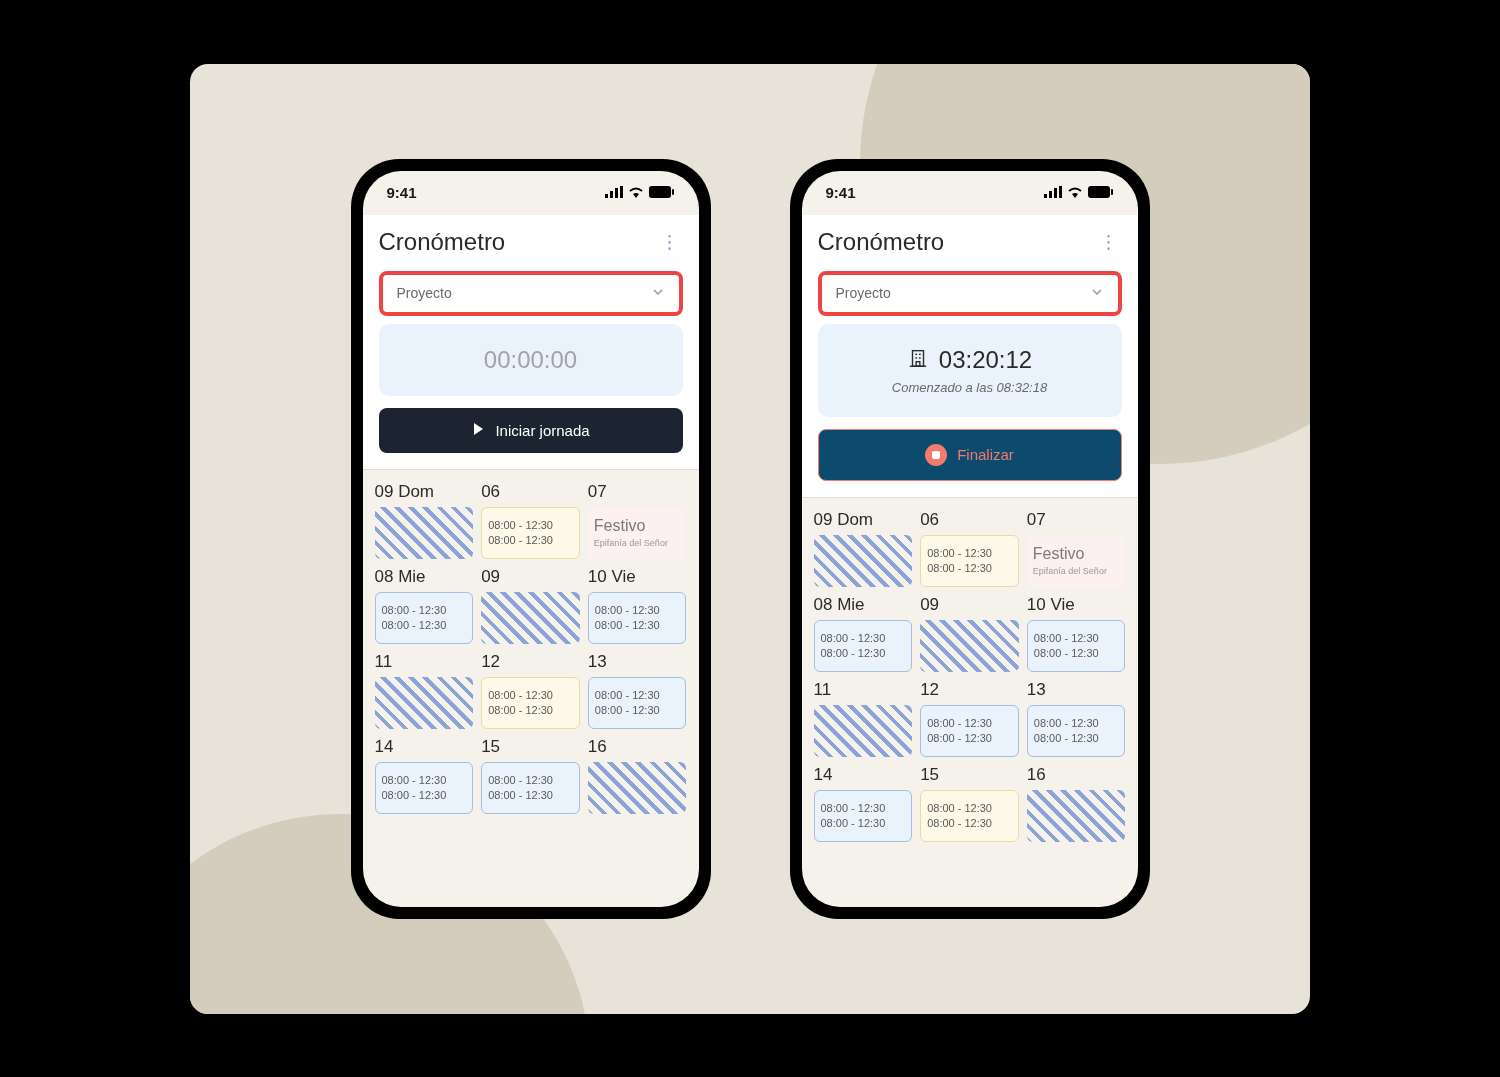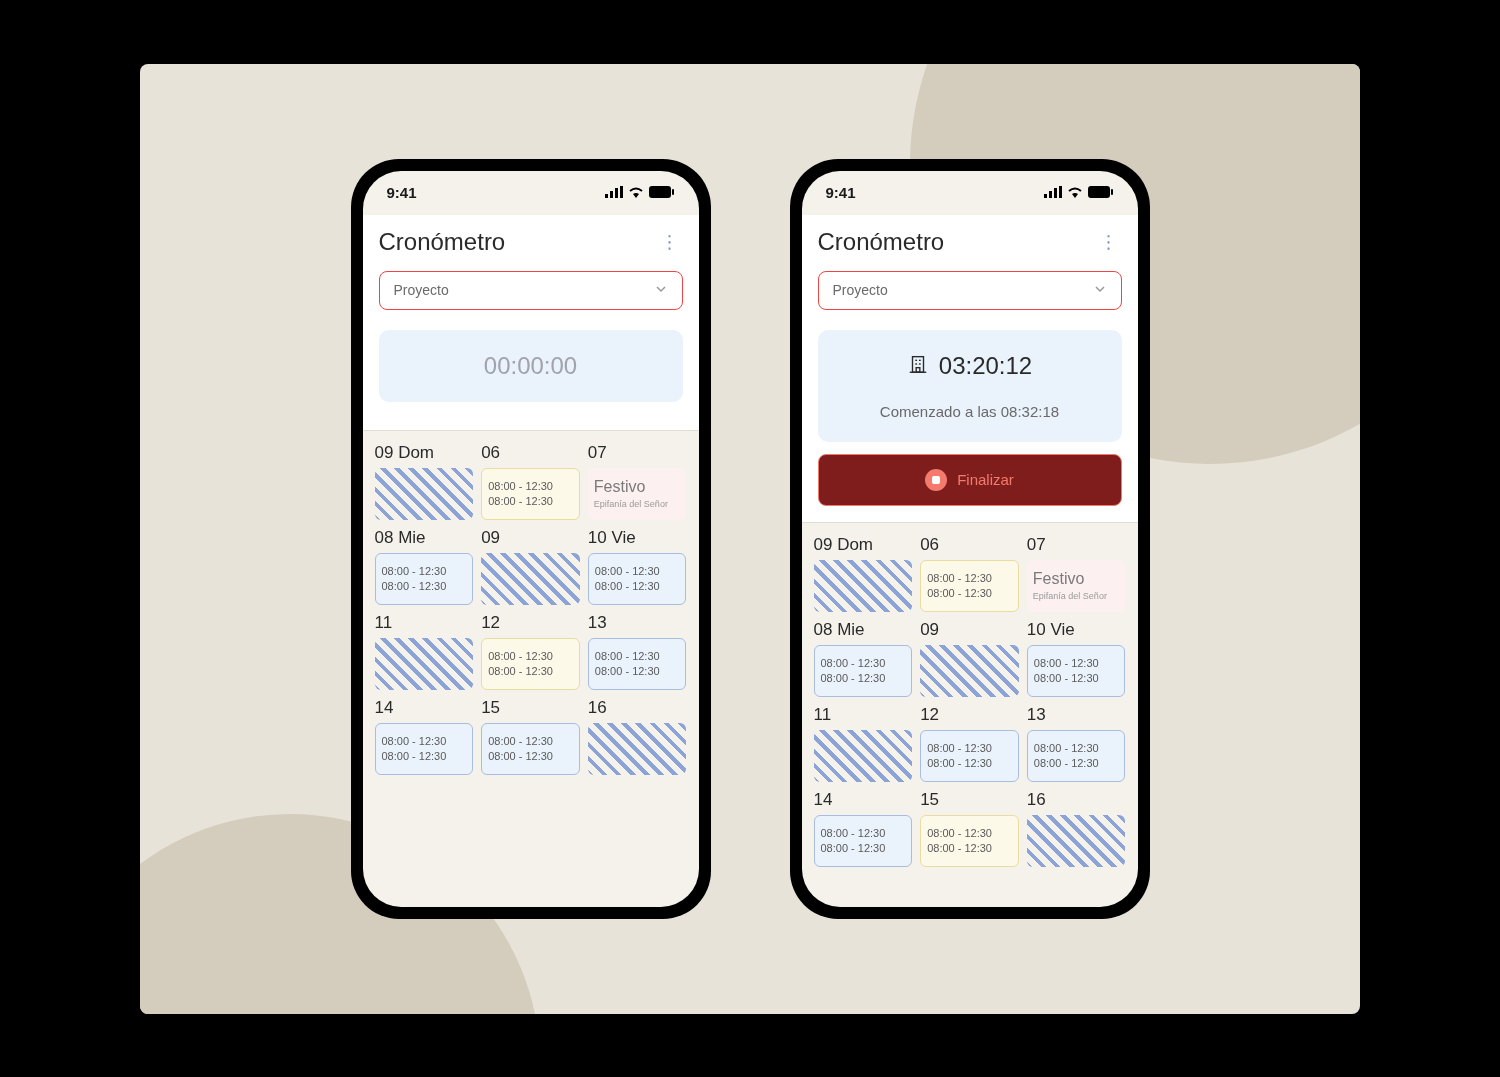--- a/index.html
+++ b/index.html
@@ -6,24 +6,24 @@
 body {
   font-family: -apple-system, BlinkMacSystemFont, 'Segoe UI', sans-serif;
   background: #000;
   width: 1500px;
   height: 1077px;
   display: flex;
   align-items: center;
   justify-content: center;
 }
 .stage {
-  width: 1220px;
+  width: 1120px;
   height: 950px;
   background: #e8e3d9;
-  border-radius: 8px;
+  border-radius: 18px;
   position: relative;
   overflow: hidden;
   display: flex;
   align-items: center;
   justify-content: center;
   gap: 79px;
 }
 .blob1 {
   position: absolute;
   width: 600px;
@@ -87,30 +87,30 @@
   font-weight: 500;
   color: #2a2a2a;
 }
 .more-btn {
   color: #7a8fb8;
   font-size: 18px;
   cursor: pointer;
   padding: 4px;
 }
 .dropdown {
-  border: 1px solid #ef4444;
+  border: 4px solid #ef4444;
   border-radius: 8px;
   padding: 10px 14px;
   display: flex;
   justify-content: space-between;
   align-items: center;
   color: #6a6a6a;
   font-size: 14px;
   cursor: pointer;
-  margin-bottom: 20px;
+  margin-bottom: 8px;
 }
 .chevron { color: #999; }
 .timer-box {
   background: #eaf2fb;
   border-radius: 10px;
   padding: 22px 0;
   text-align: center;
   margin-bottom: 12px;
 }
 .timer-row {
@@ -119,41 +119,42 @@
   justify-content: center;
   gap: 10px;
 }
 .timer-text {
   font-size: 24px;
   font-weight: 500;
   color: #2a2a2a;
 }
 .timer-idle { color: #a0a4aa; }
 .timer-sub {
-  font-size: 15px;
+  font-size: 13px;
   color: #6a6a6a;
-  margin-top: 23px;
+  margin-top: 6px;
+  font-style: italic;
 }
 .action-btn {
   border-radius: 8px;
   padding: 14px;
   display: flex;
   align-items: center;
   justify-content: center;
   gap: 10px;
   font-size: 15px;
   font-weight: 500;
   cursor: pointer;
 }
 .btn-start {
   background: #1b2430;
   color: #fff;
 }
 .btn-stop {
-  background: #7f1d1d;
+  background: #0c4a6e;
   border: 1px solid #f27b6e;
   color: #f27b6e;
 }
 .stop-icon {
   width: 22px;
   height: 22px;
   background: #f27b6e;
   border-radius: 50%;
   display: flex;
   align-items: center;
@@ -257,20 +258,26 @@
             <span>Proyecto</span>
             <span class="chevron"><svg width="14" height="14" viewBox="0 0 14 14">
                 <path d="M3 5 L7 9 L11 5" stroke="#999" stroke-width="1.5" fill="none"></path>
               </svg></span>
           </div>
           <div class="timer-box">
             <div class="timer-row">
               <span class="timer-text timer-idle">00:00:00</span>
             </div>
           </div>
+          <div class="action-btn btn-start">
+            <span><svg width="14" height="14" viewBox="0 0 14 14">
+                <path d="M3 1 L12 7 L3 13 Z" fill="#fff"></path>
+              </svg></span>
+            <span>Iniciar jornada</span>
+          </div>
         </div>
         <div class="calendar">
           <div class="cal-grid">
             <div class="cal-cell">
               <div class="cal-label">09 Dom</div>
               <div class="cal-striped"></div>
             </div>
             <div class="cal-cell">
               <div class="cal-label">06</div>
               <div class="cal-box cal-yellow">

